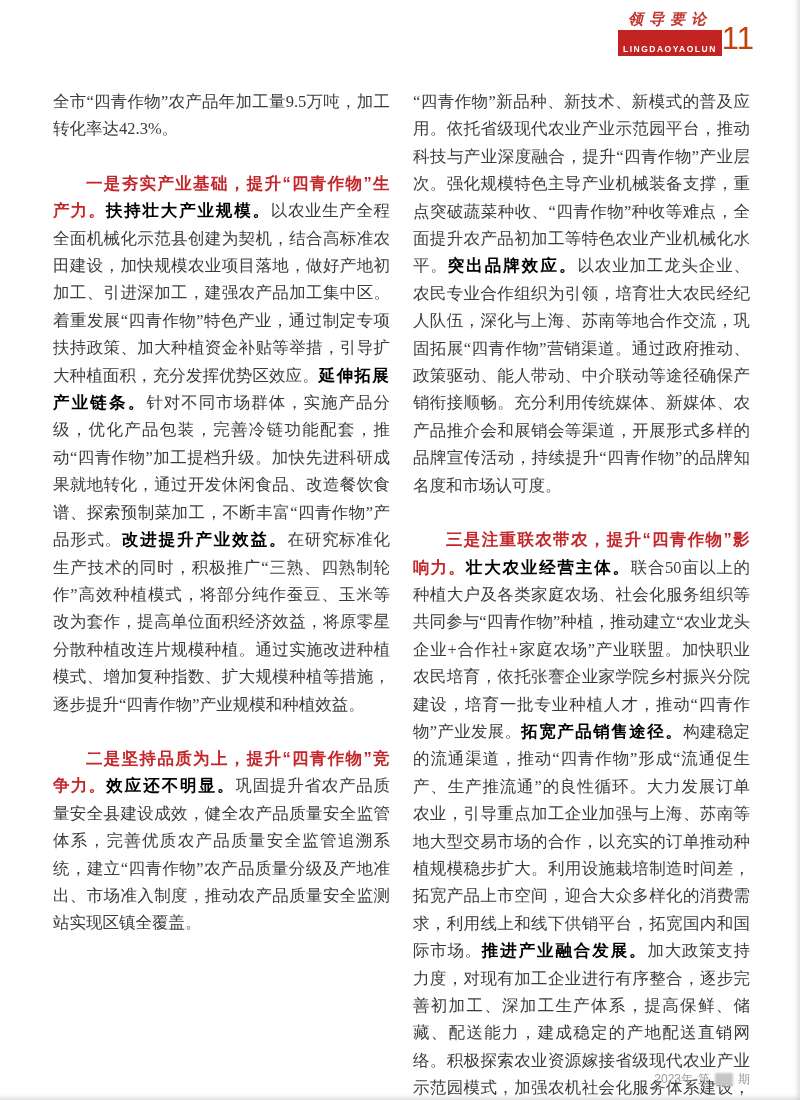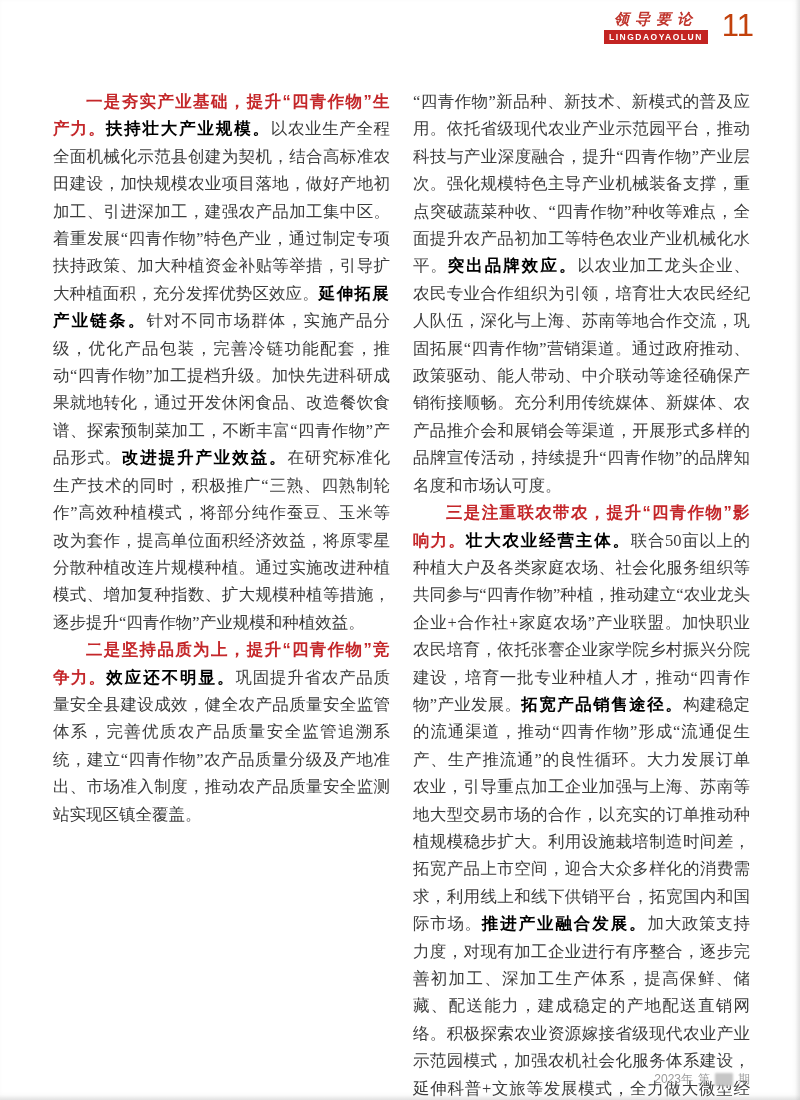--- a/index.html
+++ b/index.html
@@ -10,38 +10,38 @@
     background:#ffffff;
     font-family:"Liberation Serif","DejaVu Serif",serif;
     color:#3c3c3c;
     overflow:hidden;
     box-shadow: inset -3px -3px 6px rgba(0,0,0,0.06);
   }
 
   
   .header {
     position:absolute; top:8px; right:46px;
-    display:flex; align-items:center; gap:14px;
+    display:flex; align-items:flex-end; 
   }
   .logo-block { display:flex; flex-direction:column; align-items:center; margin-top:2px; }
   .logo-cn {
     color:#c0352d;
     font-size:15px; font-weight:bold;
     font-style:italic;
     letter-spacing:6px;
     line-height:18px;
     white-space:nowrap;
   }
   .logo-box {
     margin-top:2px;
     background:#c32422; color:#ffffff;
     font-family:"Liberation Sans","DejaVu Sans",sans-serif;
     font-size:8.5px; font-weight:bold;
     letter-spacing:1.5px;
-    padding:2px 5px 2px;
+    padding:14px 5px 2px;
     line-height:10px;
     white-space:nowrap;
   }
   .page-num {
     font-family:"Liberation Sans","DejaVu Sans",sans-serif;
     font-size:31px; color:#c2410c; line-height:34px;
     font-weight:normal;
   }
 
   
@@ -51,21 +51,21 @@
   }
   .col { min-width:0; }
   .para {
     font-size:16.5px;
     line-height:27.4px;
     text-align:justify;
     text-justify:inter-ideograph;
     word-break:break-all;
   }
   .para.indent { text-indent:2em; }
-  .para.space-before { }
+  .para.space-before { margin-top:27px; }
 
   .seg-red {
     color:#c4272a; font-weight:bold;
     font-family:"Liberation Sans","DejaVu Sans",sans-serif;
     letter-spacing:0.5px;
   }
   .seg-blue {
     color:#000000; font-weight:bold; 
     letter-spacing:1.2px;
   }
@@ -98,20 +98,21 @@
   <div class="header">
     <div class="logo-block">
       <div class="logo-cn">领导要论</div>
       <div class="logo-box">LINGDAOYAOLUN</div>
     </div>
     <div class="page-num">11</div>
   </div>
 
   <div class="columns">
     <div class="col">
+        <div class="para"><span class="seg-normal">全市“四青作物”农产品年加工量9.5万吨，加工转化率达42.3%。</span></div>
         <div class="para indent space-before"><span class="seg-red">一是夯实产业基础，提升“四青作物”生产力。</span><span class="seg-blue">扶持壮大产业规模。</span><span class="seg-normal">以农业生产全程全面机械化示范县创建为契机，结合高标准农田建设，加快规模农业项目落地，做好产地初加工、引进深加工，建强农产品加工集中区。着重发展“四青作物”特色产业，通过制定专项扶持政策、加大种植资金补贴等举措，引导扩大种植面积，充分发挥优势区效应。</span><span class="seg-blue">延伸拓展产业链条。</span><span class="seg-normal">针对不同市场群体，实施产品分级，优化产品包装，完善冷链功能配套，推动“四青作物”加工提档升级。加快先进科研成果就地转化，通过开发休闲食品、改造餐饮食谱、探索预制菜加工，不断丰富“四青作物”产品形式。</span><span class="seg-blue">改进提升产业效益。</span><span class="seg-normal">在研究标准化生产技术的同时，积极推广“三熟、四熟制轮作”高效种植模式，将部分纯作蚕豆、玉米等改为套作，提高单位面积经济效益，将原零星分散种植改连片规模种植。通过实施改进种植模式、增加复种指数、扩大规模种植等措施，逐步提升“四青作物”产业规模和种植效益。</span></div>
         <div class="para indent space-before"><span class="seg-red">二是坚持品质为上，提升“四青作物”竞争力。</span><span class="seg-blue">效应还不明显。</span><span class="seg-normal">巩固提升省农产品质量安全县建设成效，健全农产品质量安全监管体系，完善优质农产品质量安全监管追溯系统，建立“四青作物”农产品质量分级及产地准出、市场准入制度，推动农产品质量安全监测站实现区镇全覆盖。</span></div>
       </div>
     <div class="col">
         <div class="para"><span class="seg-normal">“四青作物”新品种、新技术、新模式的普及应用。依托省级现代农业产业示范园平台，推动科技与产业深度融合，提升“四青作物”产业层次。强化规模特色主导产业机械装备支撑，重点突破蔬菜种收、“四青作物”种收等难点，全面提升农产品初加工等特色农业产业机械化水平。</span><span class="seg-blue">突出品牌效应。</span><span class="seg-normal">以农业加工龙头企业、农民专业合作组织为引领，培育壮大农民经纪人队伍，深化与上海、苏南等地合作交流，巩固拓展“四青作物”营销渠道。通过政府推动、政策驱动、能人带动、中介联动等途径确保产销衔接顺畅。充分利用传统媒体、新媒体、农产品推介会和展销会等渠道，开展形式多样的品牌宣传活动，持续提升“四青作物”的品牌知名度和市场认可度。</span></div>
         <div class="para indent space-before"><span class="seg-red">三是注重联农带农，提升“四青作物”影响力。</span><span class="seg-blue">壮大农业经营主体。</span><span class="seg-normal">联合50亩以上的种植大户及各类家庭农场、社会化服务组织等共同参与“四青作物”种植，推动建立“农业龙头企业+合作社+家庭农场”产业联盟。加快职业农民培育，依托张謇企业家学院乡村振兴分院建设，培育一批专业种植人才，推动“四青作物”产业发展。</span><span class="seg-blue">拓宽产品销售途径。</span><span class="seg-normal">构建稳定的流通渠道，推动“四青作物”形成“流通促生产、生产推流通”的良性循环。大力发展订单农业，引导重点加工企业加强与上海、苏南等地大型交易市场的合作，以充实的订单推动种植规模稳步扩大。利用设施栽培制造时间差，拓宽产品上市空间，迎合大众多样化的消费需求，利用线上和线下供销平台，拓宽国内和国际市场。</span><span class="seg-blue">推进产业融合发展。</span><span class="seg-normal">加大政策支持力度，对现有加工企业进行有序整合，逐步完善初加工、深加工生产体系，提高保鲜、储藏、配送能力，建成稳定的产地配送直销网络。积极探索农业资源嫁接省级现代农业产业示范园模式，加强农机社会化服务体系建设，延伸科普+文旅等发展模式，全力做大微型经济圈，逐步形成中型经济圈，进一步发挥富民增收的良好社会效应。</span></div>
       </div>
   </div>
 
   <div class="footer">

